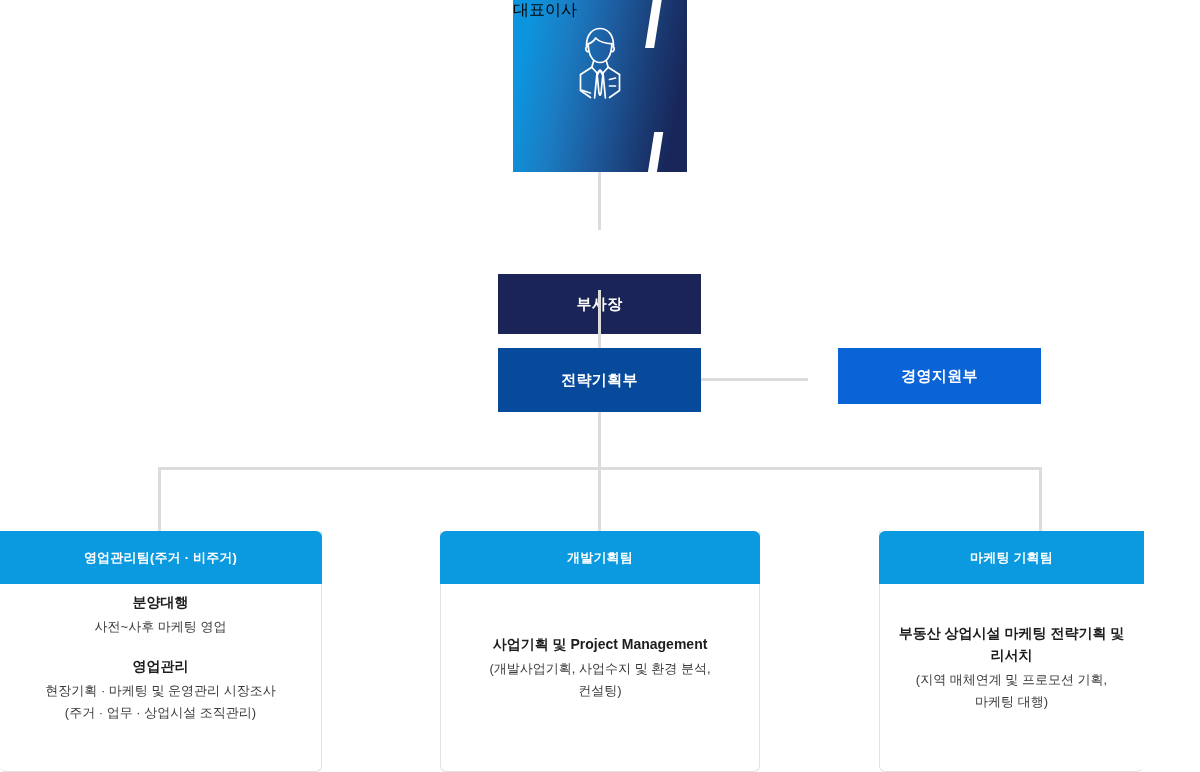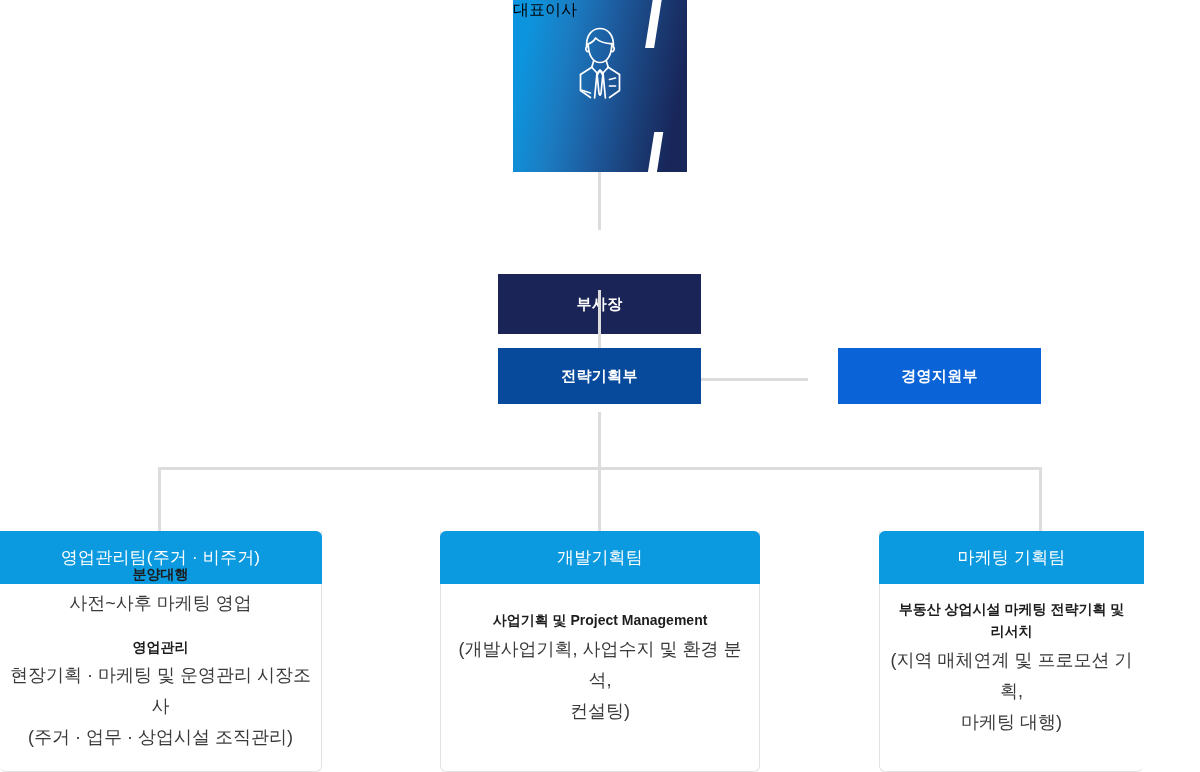--- a/index.html
+++ b/index.html
@@ -77,21 +77,21 @@
     position: absolute;
     display: flex;
     align-items: center;
     justify-content: center;
     color: #ffffff;
     font-size: 15px;
     font-weight: bold;
     letter-spacing: .3px;
   }
   #vp-node        { left: 498px; top: 230px; width: 203px; height: 60px; background: #1a2456; margin-top: 44px; }
-  #strategy-node  { left: 498px; top: 348px; width: 203px; height: 56px; background: #074a9b; }
+  #strategy-node  { left: 498px; top: 348px; width: 203px; height: 64px; background: #074a9b; }
   #support-node   { left: 838px; top: 348px; width: 203px; height: 56px; background: #0b63d8; }
 
   
   .team-card {
     position: absolute;
     top: 531px;
     height: 241px;
     background: #ffffff;
     border: 1px solid #e2e2e2;
     border-top: none;
@@ -106,22 +106,22 @@
     top: 0;
     left: -1px;
     right: -1px;
     height: 53px;
     background: #0b99df;
     border-radius: 6px 6px 0 0;
     display: flex;
     align-items: center;
     justify-content: center;
     color: #ffffff;
-    font-size: 17px;
-    font-weight: normal;
+    font-size: 13px;
+    font-weight: bold;
     letter-spacing: .2px;
   }
   #team-card-1 .team-header { border-top-left-radius: 0; }
   #team-card-3 .team-header { border-top-right-radius: 0; }
 
   .team-body {
     position: absolute;
     top: 53px;
     left: 0;
     right: 0;
@@ -138,21 +138,21 @@
   .team-group { width: 100%; }
   .team-group + .team-group { margin-top: 18px; }
 
   .team-group-title {
     font-size: 14px;
     font-weight: bold;
     color: #1d1d1d;
     line-height: 1.55;
   }
   .team-group-desc {
-    font-size: 18px;
+    font-size: 13px;
     color: #3a3a3a;
     line-height: 1.72;
     margin-top: 2px;
   }
 </style>
 </head>
 <body>
 
 <div id="org-chart">
 

